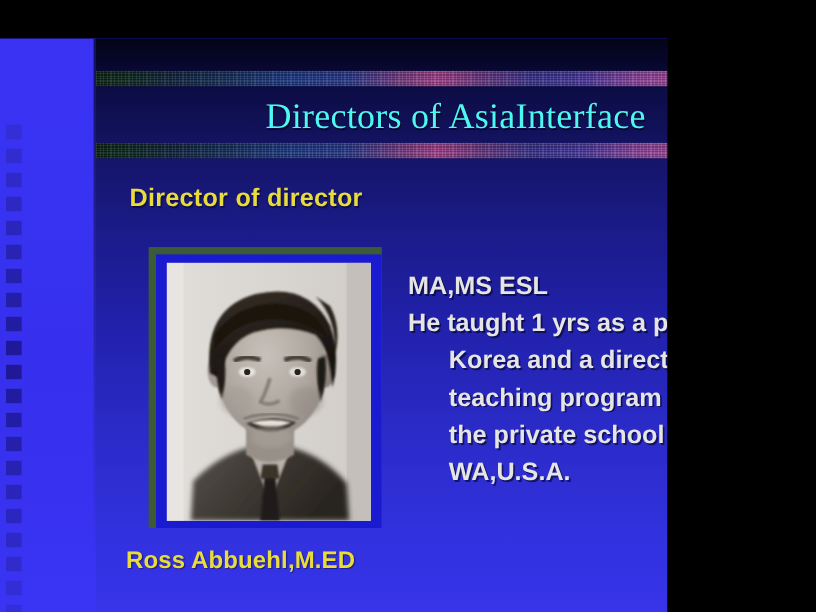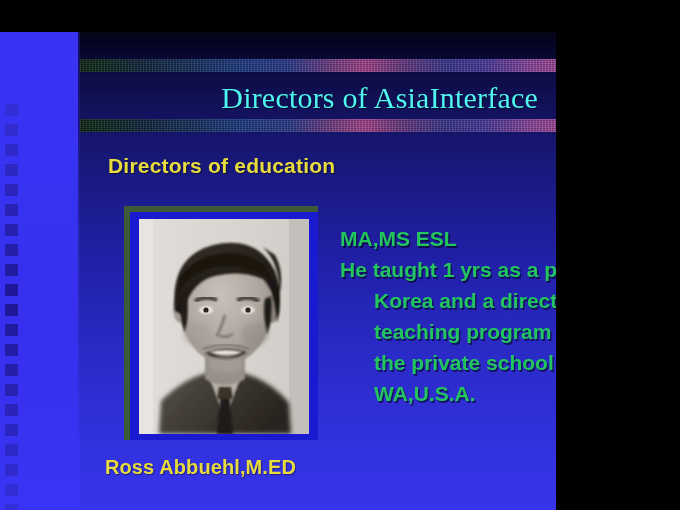--- a/index.html
+++ b/index.html
@@ -172,21 +172,21 @@
     background: #dedad6;
   }
   .photo svg { display: block; }
 
   
   .body-text {
     position: absolute;
     left: 340px;
     top: 191px;
     width: 330px;
-    color: #22c55e;
+    color: #e5e5e5;
     font-size: 21px;
     font-weight: bold;
     line-height: 31px;
     text-shadow: 1.5px 1.5px 0 rgba(0,0,10,0.55);
   }
   .body-text .p1 { margin: 0 0 0 0; }
   .body-text .p2 {
     margin: 0;
     padding-left: 34px;
     text-indent: -34px;
@@ -246,21 +246,21 @@
   </div>
 
   <div class="band band-bottom">
     <div class="band-grad"></div>
     <div class="band-lines"></div>
     <div class="band-speck"></div>
   </div>
 
   <div class="title">Directors of AsiaInterface</div>
 
-  <div class="heading">Directors of education</div>
+  <div class="heading">Director of director</div>
 
   <div class="photo-frame">
     <div class="photo-inner">
       <div class="photo">
         <svg width="170" height="215" viewBox="0 0 170 215">
           <defs>
             <linearGradient id="bgwall" x1="0" y1="0" x2="1" y2="0">
               <stop offset="0" stop-color="#e9e6e2"></stop>
               <stop offset="0.45" stop-color="#e2ded9"></stop>
               <stop offset="1" stop-color="#d6d2cd"></stop>

